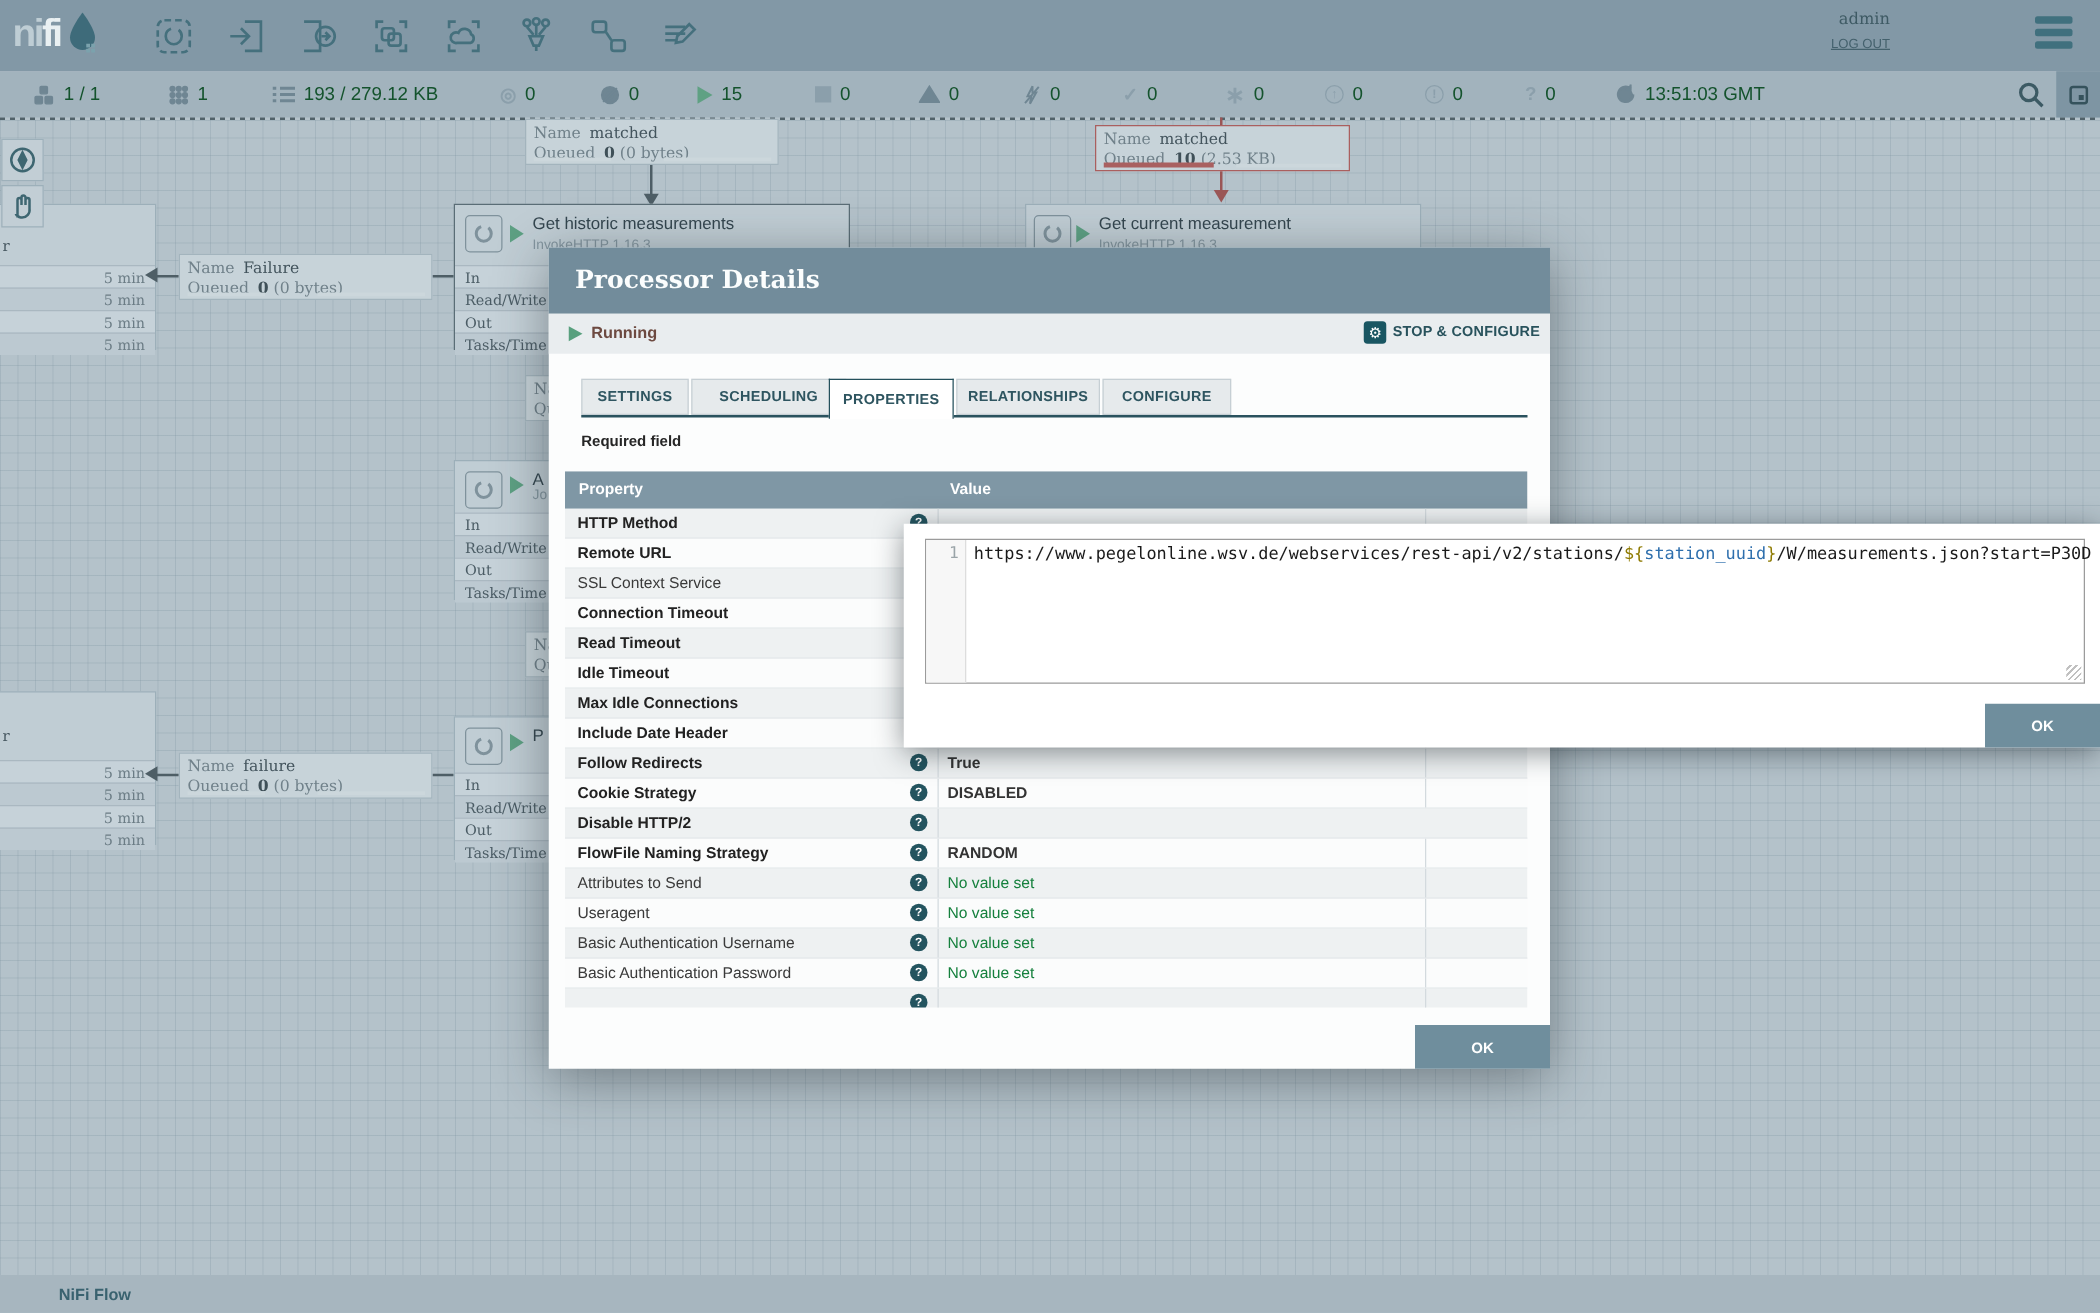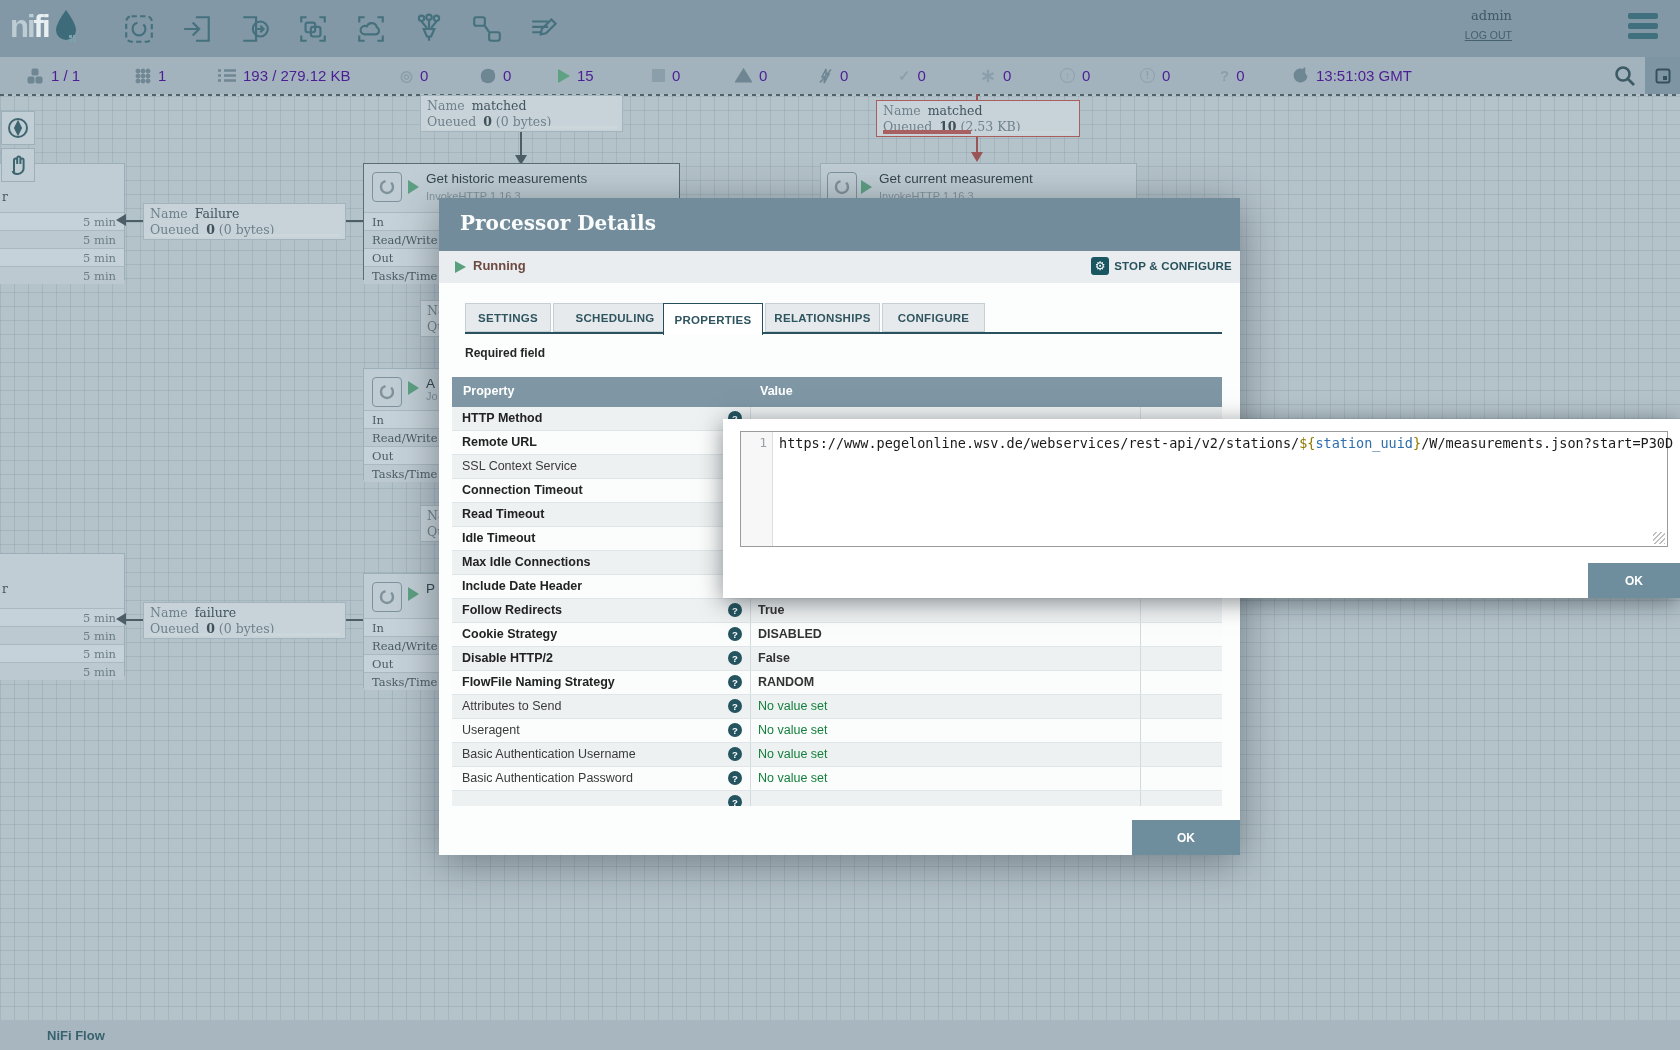--- a/index.html
+++ b/index.html
@@ -16,21 +16,21 @@
   .ticon svg{stroke:#45707d;fill:none;stroke-width:2;}
   .user-area{position:absolute;right:168px;top:8px;text-align:right;}
   .user-name{font-family:"DejaVu Serif",serif;font-size:13px;color:#3e5a64;}
   .logout{font-size:10.5px;color:#44616d;text-decoration:underline;margin-top:6px;cursor:pointer;}
   .hamburger{position:absolute;right:22px;top:13px;width:30px;cursor:pointer;}
   .hamburger .bar{height:5.5px;border-radius:2px;background:#40707e;margin-bottom:4.5px;}
 
   
   .status-bar{position:absolute;left:0;top:57px;width:1680px;height:37px;background:#a2b3bd;}
   .sitem{position:absolute;top:0;height:37px;display:flex;align-items:center;gap:7px;}
-  .sval{font-size:15px;font-weight:500;color:#4c1d95;}
+  .sval{font-size:15px;font-weight:500;color:#14532d;}
   .sicon{display:inline-flex;align-items:center;justify-content:center;color:#6f8693;font-size:15px;}
   .sicon svg{fill:#6f8693;stroke:#6f8693;}
   .tri-green{width:0;height:0;border-left:12px solid #5fa183;border-top:7px solid transparent;border-bottom:7px solid transparent;}
   .sq-stop{width:13px;height:13px;background:#8b9fab;}
   .circ{display:inline-flex;width:15px;height:15px;border-radius:50%;border:1.5px solid #8b9fab;color:#8b9fab;font-size:10px;align-items:center;justify-content:center;font-weight:700;box-sizing:border-box;}
   .glyph{color:#8b9fab;font-weight:700;}
   .search-btn{position:absolute;right:44px;top:8px;width:22px;height:22px;cursor:pointer;}
   .corner-tile{position:absolute;right:0;top:0;width:35px;height:37px;background:#7e95a3;display:flex;align-items:center;justify-content:center;cursor:pointer;}
   .dash-line{position:absolute;left:0;top:94px;width:1680px;height:2px;background:repeating-linear-gradient(90deg,#51626a 0 4px,transparent 4px 8px);}
 
@@ -664,23 +664,20 @@
         <div class="cell-v">
             <span class="pval">DISABLED</span>
           </div>
           <div class="cell-x"></div>
       </div>
       <div class="pt-row">
         <div class="cell-p">
             <span class="pname req">Disable HTTP/2</span>
             <span class="help">?</span>
           </div>
-        <div class="cell-v">
-            <span class="pval">False</span>
-          </div>
           <div class="cell-x"></div>
       </div>
       <div class="pt-row">
         <div class="cell-p">
             <span class="pname req">FlowFile Naming Strategy</span>
             <span class="help">?</span>
           </div>
         <div class="cell-v">
             <span class="pval">RANDOM</span>
           </div>

